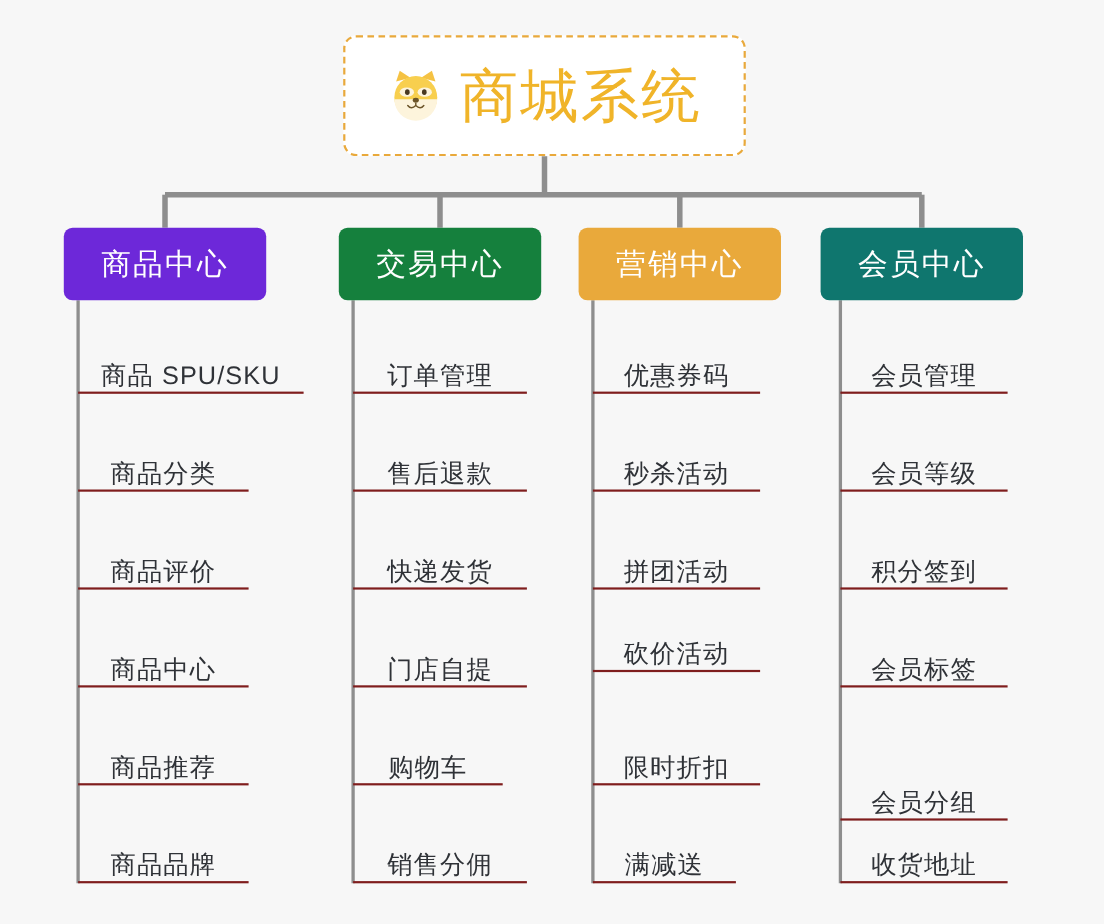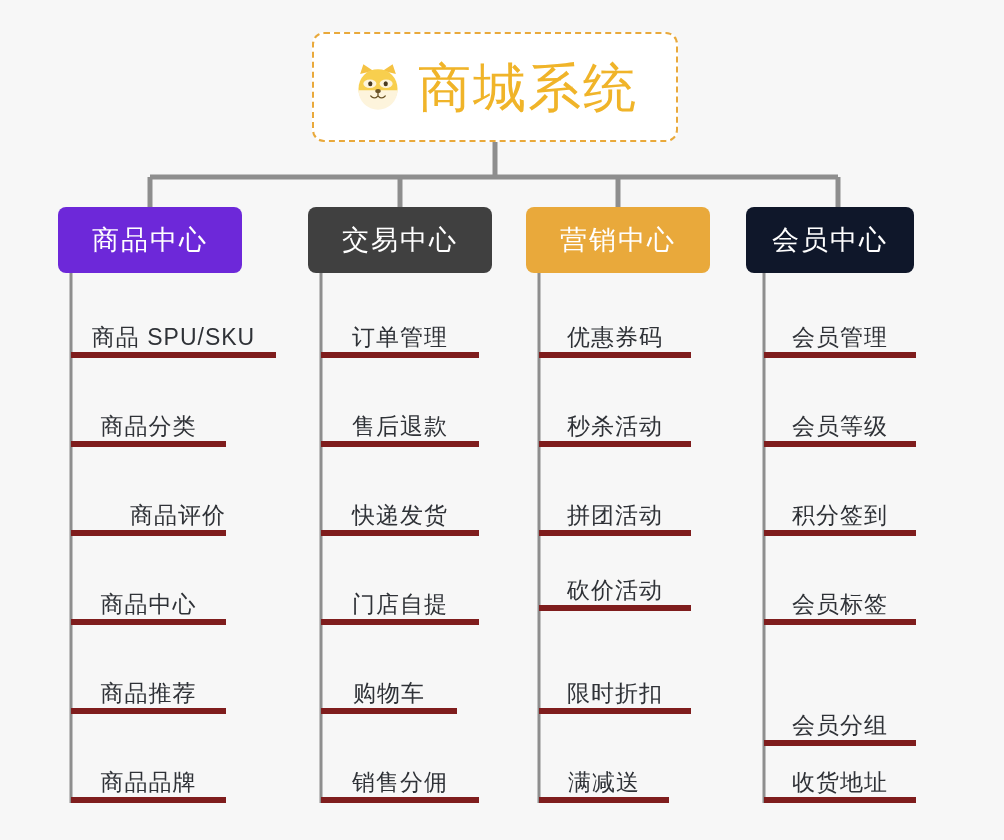--- a/index.html
+++ b/index.html
@@ -78,21 +78,21 @@
   }
 
   
   .leaf {
     position: absolute;
     box-sizing: border-box;
     height: 46px;
     display: flex;
     align-items: flex-end;
     justify-content: center;
-    border-bottom: 6px solid #7f1d1d;
+    border-bottom: 2px solid #7f1d1d;
     padding-bottom: 3px;
   }
   .leaf-label {
     font-size: 23px;
     color: #2f3237;
     letter-spacing: 1px;
     white-space: nowrap;
     line-height: 1.05;
   }
 </style>
@@ -141,33 +141,33 @@
   <div id="nodes">
       <div class="cat-box" style="left: 58px; top: 207px; width: 184px; background: #6d28d9;">
         <span>商品中心</span>
       </div>
       <div class="leaf" style="left: 71px; top: 312px; width: 205px;">
         <span class="leaf-label">商品 SPU/SKU</span>
       </div>
       <div class="leaf" style="left: 71px; top: 401px; width: 155px;">
         <span class="leaf-label">商品分类</span>
       </div>
-      <div class="leaf" style="left: 71px; top: 490px; width: 155px; justify-content: flex-end;">
+      <div class="leaf" style="left: 71px; top: 490px; width: 155px;">
         <span class="leaf-label">商品评价</span>
       </div>
       <div class="leaf" style="left: 71px; top: 579px; width: 155px;">
         <span class="leaf-label">商品中心</span>
       </div>
       <div class="leaf" style="left: 71px; top: 668px; width: 155px;">
         <span class="leaf-label">商品推荐</span>
       </div>
       <div class="leaf" style="left: 71px; top: 757px; width: 155px;">
         <span class="leaf-label">商品品牌</span>
       </div>
-      <div class="cat-box" style="left: 308px; top: 207px; width: 184px; background: #404040;">
+      <div class="cat-box" style="left: 308px; top: 207px; width: 184px; background: #15803d;">
         <span>交易中心</span>
       </div>
       <div class="leaf" style="left: 321px; top: 312px; width: 158px;">
         <span class="leaf-label">订单管理</span>
       </div>
       <div class="leaf" style="left: 321px; top: 401px; width: 158px;">
         <span class="leaf-label">售后退款</span>
       </div>
       <div class="leaf" style="left: 321px; top: 490px; width: 158px;">
         <span class="leaf-label">快递发货</span>
@@ -195,21 +195,21 @@
       </div>
       <div class="leaf" style="left: 539px; top: 565px; width: 152px;">
         <span class="leaf-label">砍价活动</span>
       </div>
       <div class="leaf" style="left: 539px; top: 668px; width: 152px;">
         <span class="leaf-label">限时折扣</span>
       </div>
       <div class="leaf" style="left: 539px; top: 757px; width: 130px;">
         <span class="leaf-label">满减送</span>
       </div>
-      <div class="cat-box" style="left: 746px; top: 207px; width: 168px; background: #0f172a;">
+      <div class="cat-box" style="left: 746px; top: 207px; width: 184px; background: #0f766e;">
         <span>会员中心</span>
       </div>
       <div class="leaf" style="left: 764px; top: 312px; width: 152px;">
         <span class="leaf-label">会员管理</span>
       </div>
       <div class="leaf" style="left: 764px; top: 401px; width: 152px;">
         <span class="leaf-label">会员等级</span>
       </div>
       <div class="leaf" style="left: 764px; top: 490px; width: 152px;">
         <span class="leaf-label">积分签到</span>

